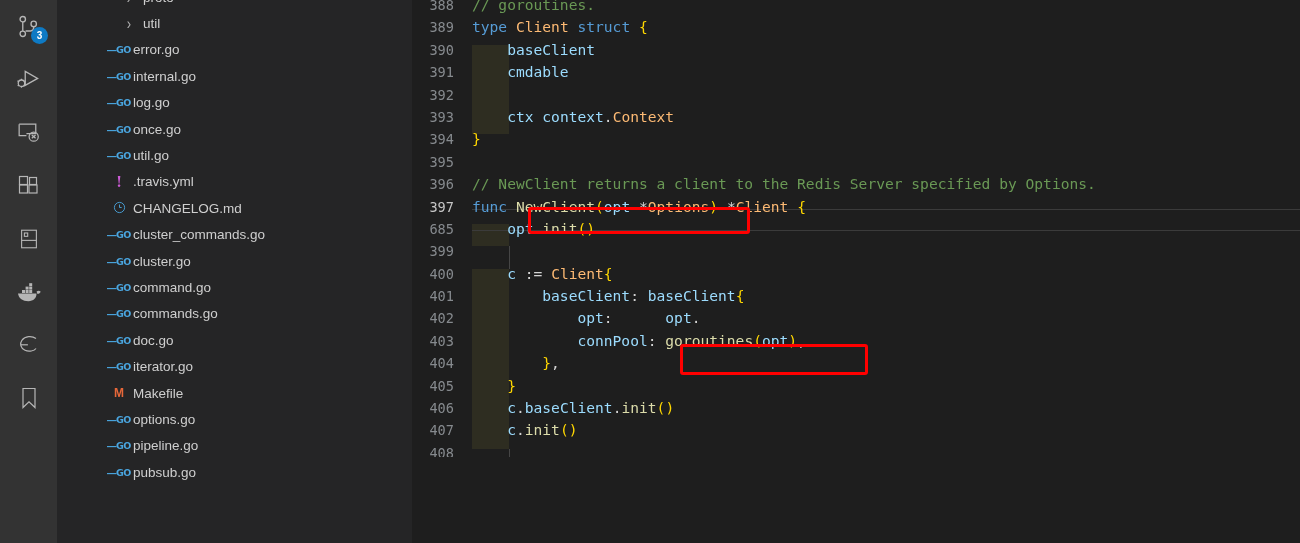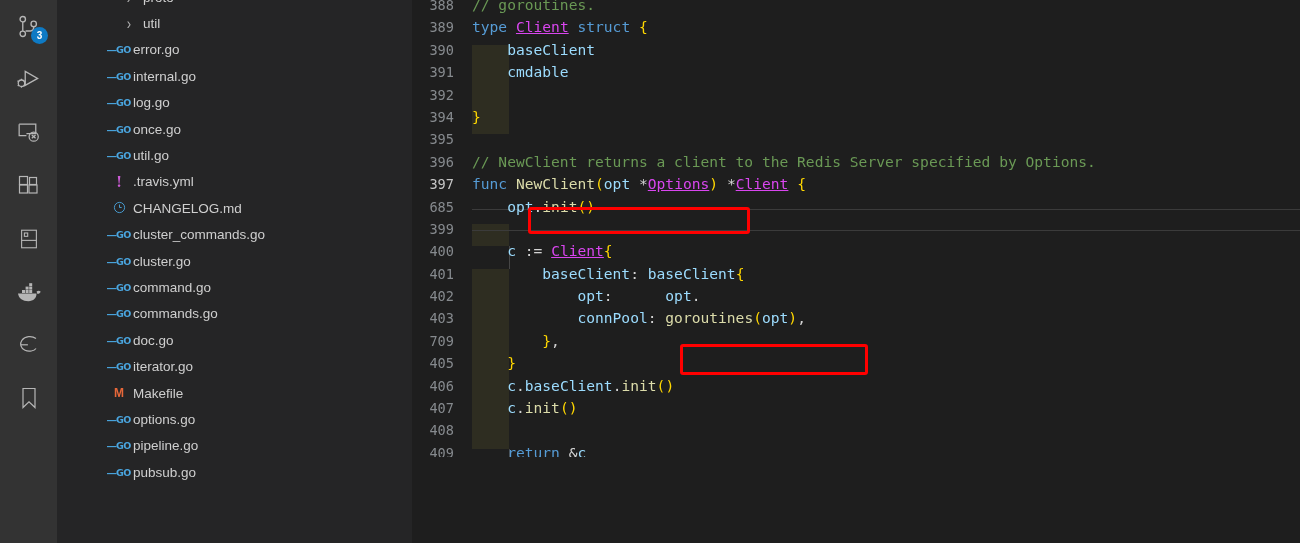--- a/index.html
+++ b/index.html
@@ -133,21 +133,21 @@
     position: absolute;
     width: 1px;
     background: #464646;
     z-index: 1;
   }
   .txt { position: relative; z-index: 2; }
 
   
   .c-com  { color: #6a9955; }
   .c-kw   { color: #569cd6; }
-  .c-typ  { color: #d946ef; text-decoration: underline; }
+  .c-typ  { color: #fdba74; }
   .c-fn   { color: #dcdcaa; }
   .c-var  { color: #9cdcfe; }
   .c-pln  { color: #d4d4d4; }
   .c-y    { color: #ffd700; }
 
   
   .annot {
     position: absolute;
     border: 3px solid #ff0000;
     border-radius: 3px;
@@ -374,31 +374,32 @@
       </div>
   </div>
 
   <div class="editor">
     <div id="code" style="margin-top: -6px;">
         <div class="code-line"><span class="ln">388</span><span class="ctext"><span class="txt"><span class="c-com">// goroutines.</span></span></span></div>
         <div class="code-line"><span class="ln">389</span><span class="ctext"><span class="txt"><span class="c-kw">type</span> <span class="c-typ">Client</span> <span class="c-kw">struct</span> <span class="c-y">{</span></span></span></div>
         <div class="code-line"><span class="ln">390</span><span class="ctext"><span class="txt">    <span class="c-var">baseClient</span></span></span></div>
         <div class="code-line"><span class="ln">391</span><span class="ctext"><span class="txt">    <span class="c-var">cmdable</span></span></span></div>
         <div class="code-line"><span class="ln">392</span><span class="ctext"><span class="txt"></span></span></div>
+        <div class="code-line"><span class="ln">393</span><span class="ctext"><span class="txt">    <span class="c-var">ctx</span> <span class="c-var">context</span><span class="c-pln">.</span><span class="c-typ">Context</span></span></span></div>
         <div class="code-line"><span class="ln">394</span><span class="ctext"><span class="txt"><span class="c-y">}</span></span></span></div>
         <div class="code-line"><span class="ln">395</span><span class="ctext"><span class="txt"></span></span></div>
         <div class="code-line"><span class="ln">396</span><span class="ctext"><span class="txt"><span class="c-com">// NewClient returns a client to the Redis Server specified by Options.</span></span></span></div>
         <div class="code-line"><span class="ln active-gutter">397</span><span class="ctext"><span class="txt"><span class="c-kw">func</span> <span class="c-fn">NewClient</span><span class="c-y">(</span><span class="c-var">opt</span> <span class="c-pln">*</span><span class="c-typ">Options</span><span class="c-y">)</span> <span class="c-pln">*</span><span class="c-typ">Client</span> <span class="c-y">{</span></span></span></div>
         <div class="code-line"><span class="ln">685</span><span class="ctext"><span class="txt">    <span class="c-var">opt</span><span class="c-pln">.</span><span class="c-fn">init</span><span class="c-y">(</span><span class="c-y">)</span></span></span></div>
         <div class="code-line"><span class="ln">399</span><span class="ctext"><span class="txt"></span></span></div>
         <div class="code-line"><span class="ln">400</span><span class="ctext"><span class="txt">    <span class="c-var">c</span> <span class="c-pln">:</span><span class="c-pln">=</span> <span class="c-typ">Client</span><span class="c-y">{</span></span></span></div>
         <div class="code-line"><span class="ln">401</span><span class="ctext"><span class="txt">        <span class="c-var">baseClient</span><span class="c-pln">:</span> <span class="c-var">baseClient</span><span class="c-y">{</span></span></span></div>
         <div class="code-line"><span class="ln">402</span><span class="ctext"><span class="txt">            <span class="c-var">opt</span><span class="c-pln">:</span>      <span class="c-var">opt</span><span class="c-pln">.</span></span></span></div>
         <div class="code-line"><span class="ln">403</span><span class="ctext"><span class="txt">            <span class="c-var">connPool</span><span class="c-pln">:</span> <span class="c-fn">goroutines</span><span class="c-y">(</span><span class="c-var">opt</span><span class="c-y">)</span><span class="c-pln">,</span></span></span></div>
-        <div class="code-line"><span class="ln">709</span><span class="ctext"><span class="txt">        <span class="c-y">}</span><span class="c-pln">,</span></span></span></div>
+        <div class="code-line"><span class="ln">404</span><span class="ctext"><span class="txt">        <span class="c-y">}</span><span class="c-pln">,</span></span></span></div>
         <div class="code-line"><span class="ln">405</span><span class="ctext"><span class="txt">    <span class="c-y">}</span></span></span></div>
         <div class="code-line"><span class="ln">406</span><span class="ctext"><span class="txt">    <span class="c-var">c</span><span class="c-pln">.</span><span class="c-var">baseClient</span><span class="c-pln">.</span><span class="c-fn">init</span><span class="c-y">(</span><span class="c-y">)</span></span></span></div>
         <div class="code-line"><span class="ln">407</span><span class="ctext"><span class="txt">    <span class="c-var">c</span><span class="c-pln">.</span><span class="c-fn">init</span><span class="c-y">(</span><span class="c-y">)</span></span></span></div>
         <div class="code-line"><span class="ln">408</span><span class="ctext"><span class="txt"></span></span></div>
         <div class="code-line"><span class="ln">409</span><span class="ctext"><span class="txt">    <span class="c-kw">return</span> <span class="c-pln">&amp;</span><span class="c-var">c</span></span></span></div>
         <div class="code-line"><span class="ln">410</span><span class="ctext"><span class="txt"><span class="c-y">}</span></span></span></div>
         <div class="code-line"><span class="ln">411</span><span class="ctext"><span class="txt"></span></span></div>
       </div>
 
     <div class="scope" style="left:60px; top:45px;  width:37px; height:67px;"></div>

